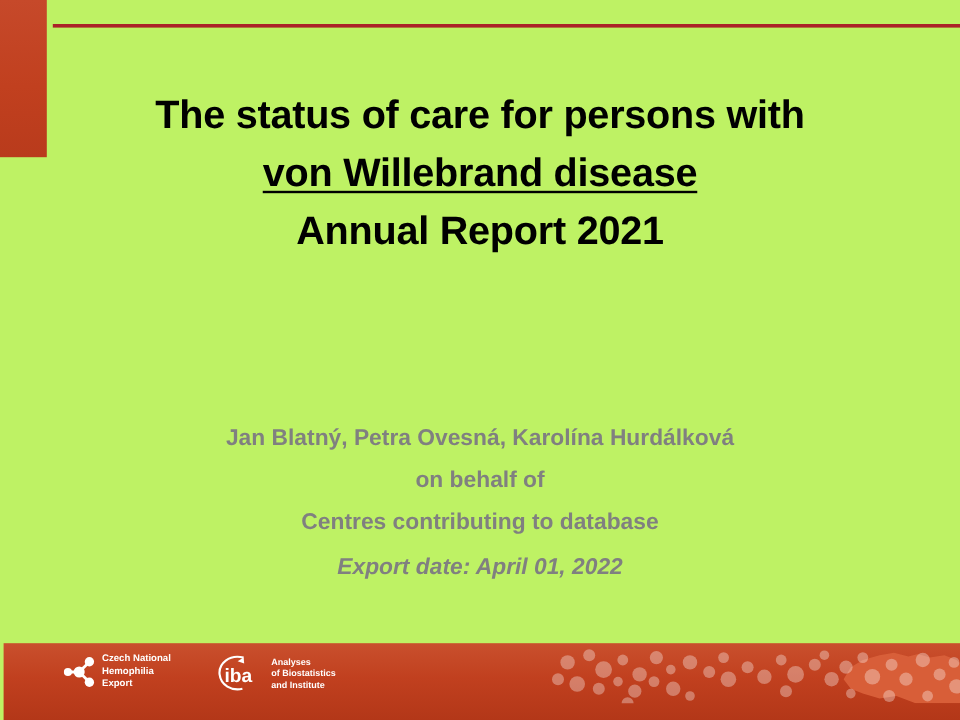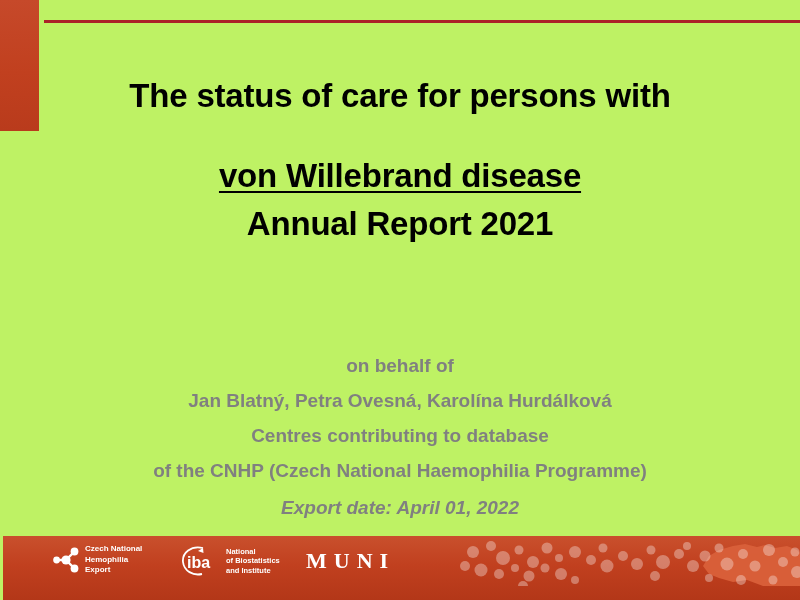--- a/index.html
+++ b/index.html
@@ -53,21 +53,20 @@
     letter-spacing: -0.2px;
   }
   .title-line {
     display: block;
     white-space: nowrap;
   }
   .title-line.underlined {
     text-decoration: underline;
     text-decoration-thickness: 2px;
     text-underline-offset: 4px;
-    margin-top: 32px;
   }
 
   
   .subtitle-block {
     position: absolute;
     left: 40px;
     top: 348px;
     width: 720px;
     text-align: center;
     color: #808080;
@@ -159,24 +158,23 @@
 
   <div class="top-rule"></div>
 
   <div class="title-block">
     <span class="title-line">The status of care for persons with</span>
     <span class="title-line underlined">von Willebrand disease</span>
     <span class="title-line">Annual Report 2021</span>
   </div>
 
   <div class="subtitle-block">
+    <span class="subtitle-line">Jan Blatný, Petra Ovesná, Karolína Hurdálková</span>
     <span class="subtitle-line">on behalf of</span>
-    <span class="subtitle-line">Jan Blatný, Petra Ovesná, Karolína Hurdálková</span>
     <span class="subtitle-line">Centres contributing to database</span>
-    <span class="subtitle-line">of the CNHP (Czech National Haemophilia Programme)</span>
     <span class="subtitle-line italic">Export date: April 01, 2022</span>
   </div>
 
   <div class="footer">
 
     <svg class="footer-pattern" width="800" height="50" viewBox="0 0 800 50" aria-hidden="true">
 
       <path d="M700 30 L706 20 L716 14 L730 10 L742 8 L754 11 L762 9 L772 12 L784 10 L794 14
                L800 20 L800 50 L760 50 L744 44 L730 46 L716 42 L706 38 Z" fill="#d9603a" opacity="0.95"></path>
       <g fill="#ffffff" opacity="0.33">
@@ -244,22 +242,21 @@
       </div>
     </div>
 
     <div class="logo-iba">
       <svg class="mark" viewBox="0 0 40 32" aria-hidden="true">
         <path d="M22 3 C10 0 1 8 2 17 C3 26 12 31 21 29" fill="none" stroke="#ffffff" stroke-width="1.8"></path>
         <path d="M22 3 L17 6 L22.5 8 Z" fill="#ffffff"></path>
         <text x="6" y="23" font-family="'Liberation Sans', sans-serif" font-size="16" font-weight="bold" fill="#ffffff">iba</text>
       </svg>
       <div class="words">
-        <div>National</div>
+        <div>Analyses</div>
         <div>of Biostatistics</div>
         <div>and Institute</div>
       </div>
     </div>
 
-    <div class="logo-muni">MUNI</div>
 
   </div>
 </div>
 
 </body></html>

